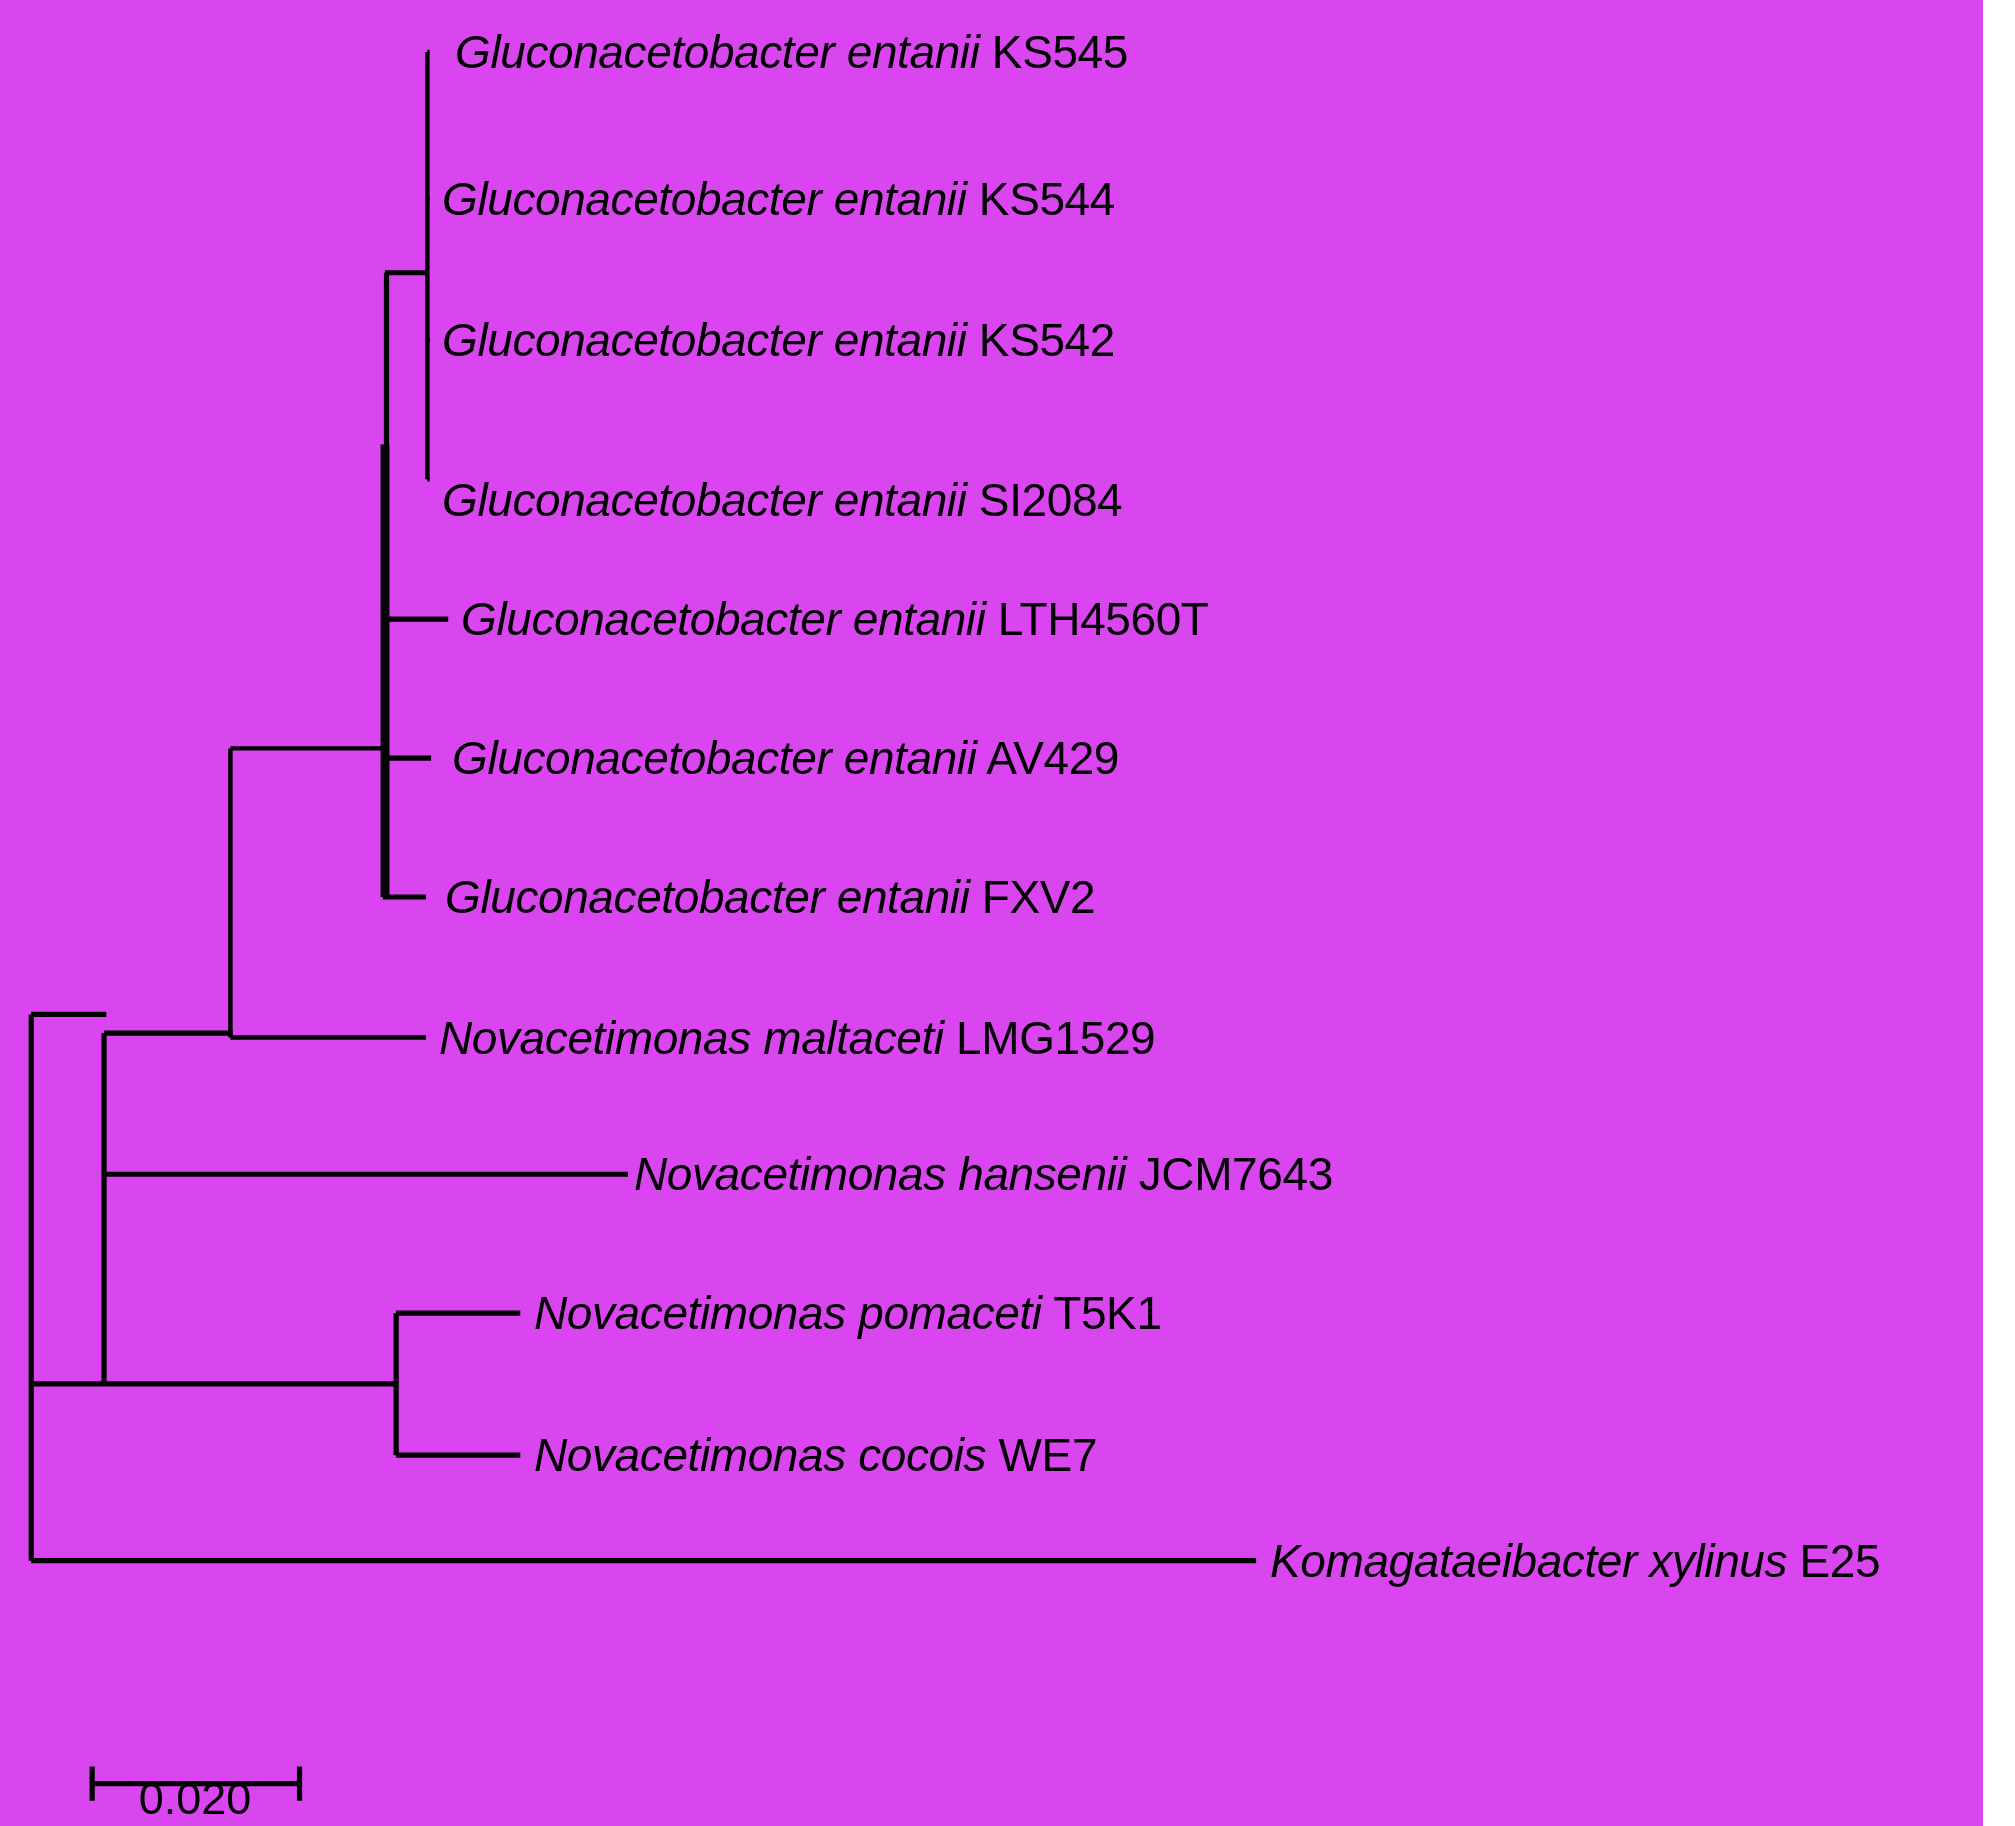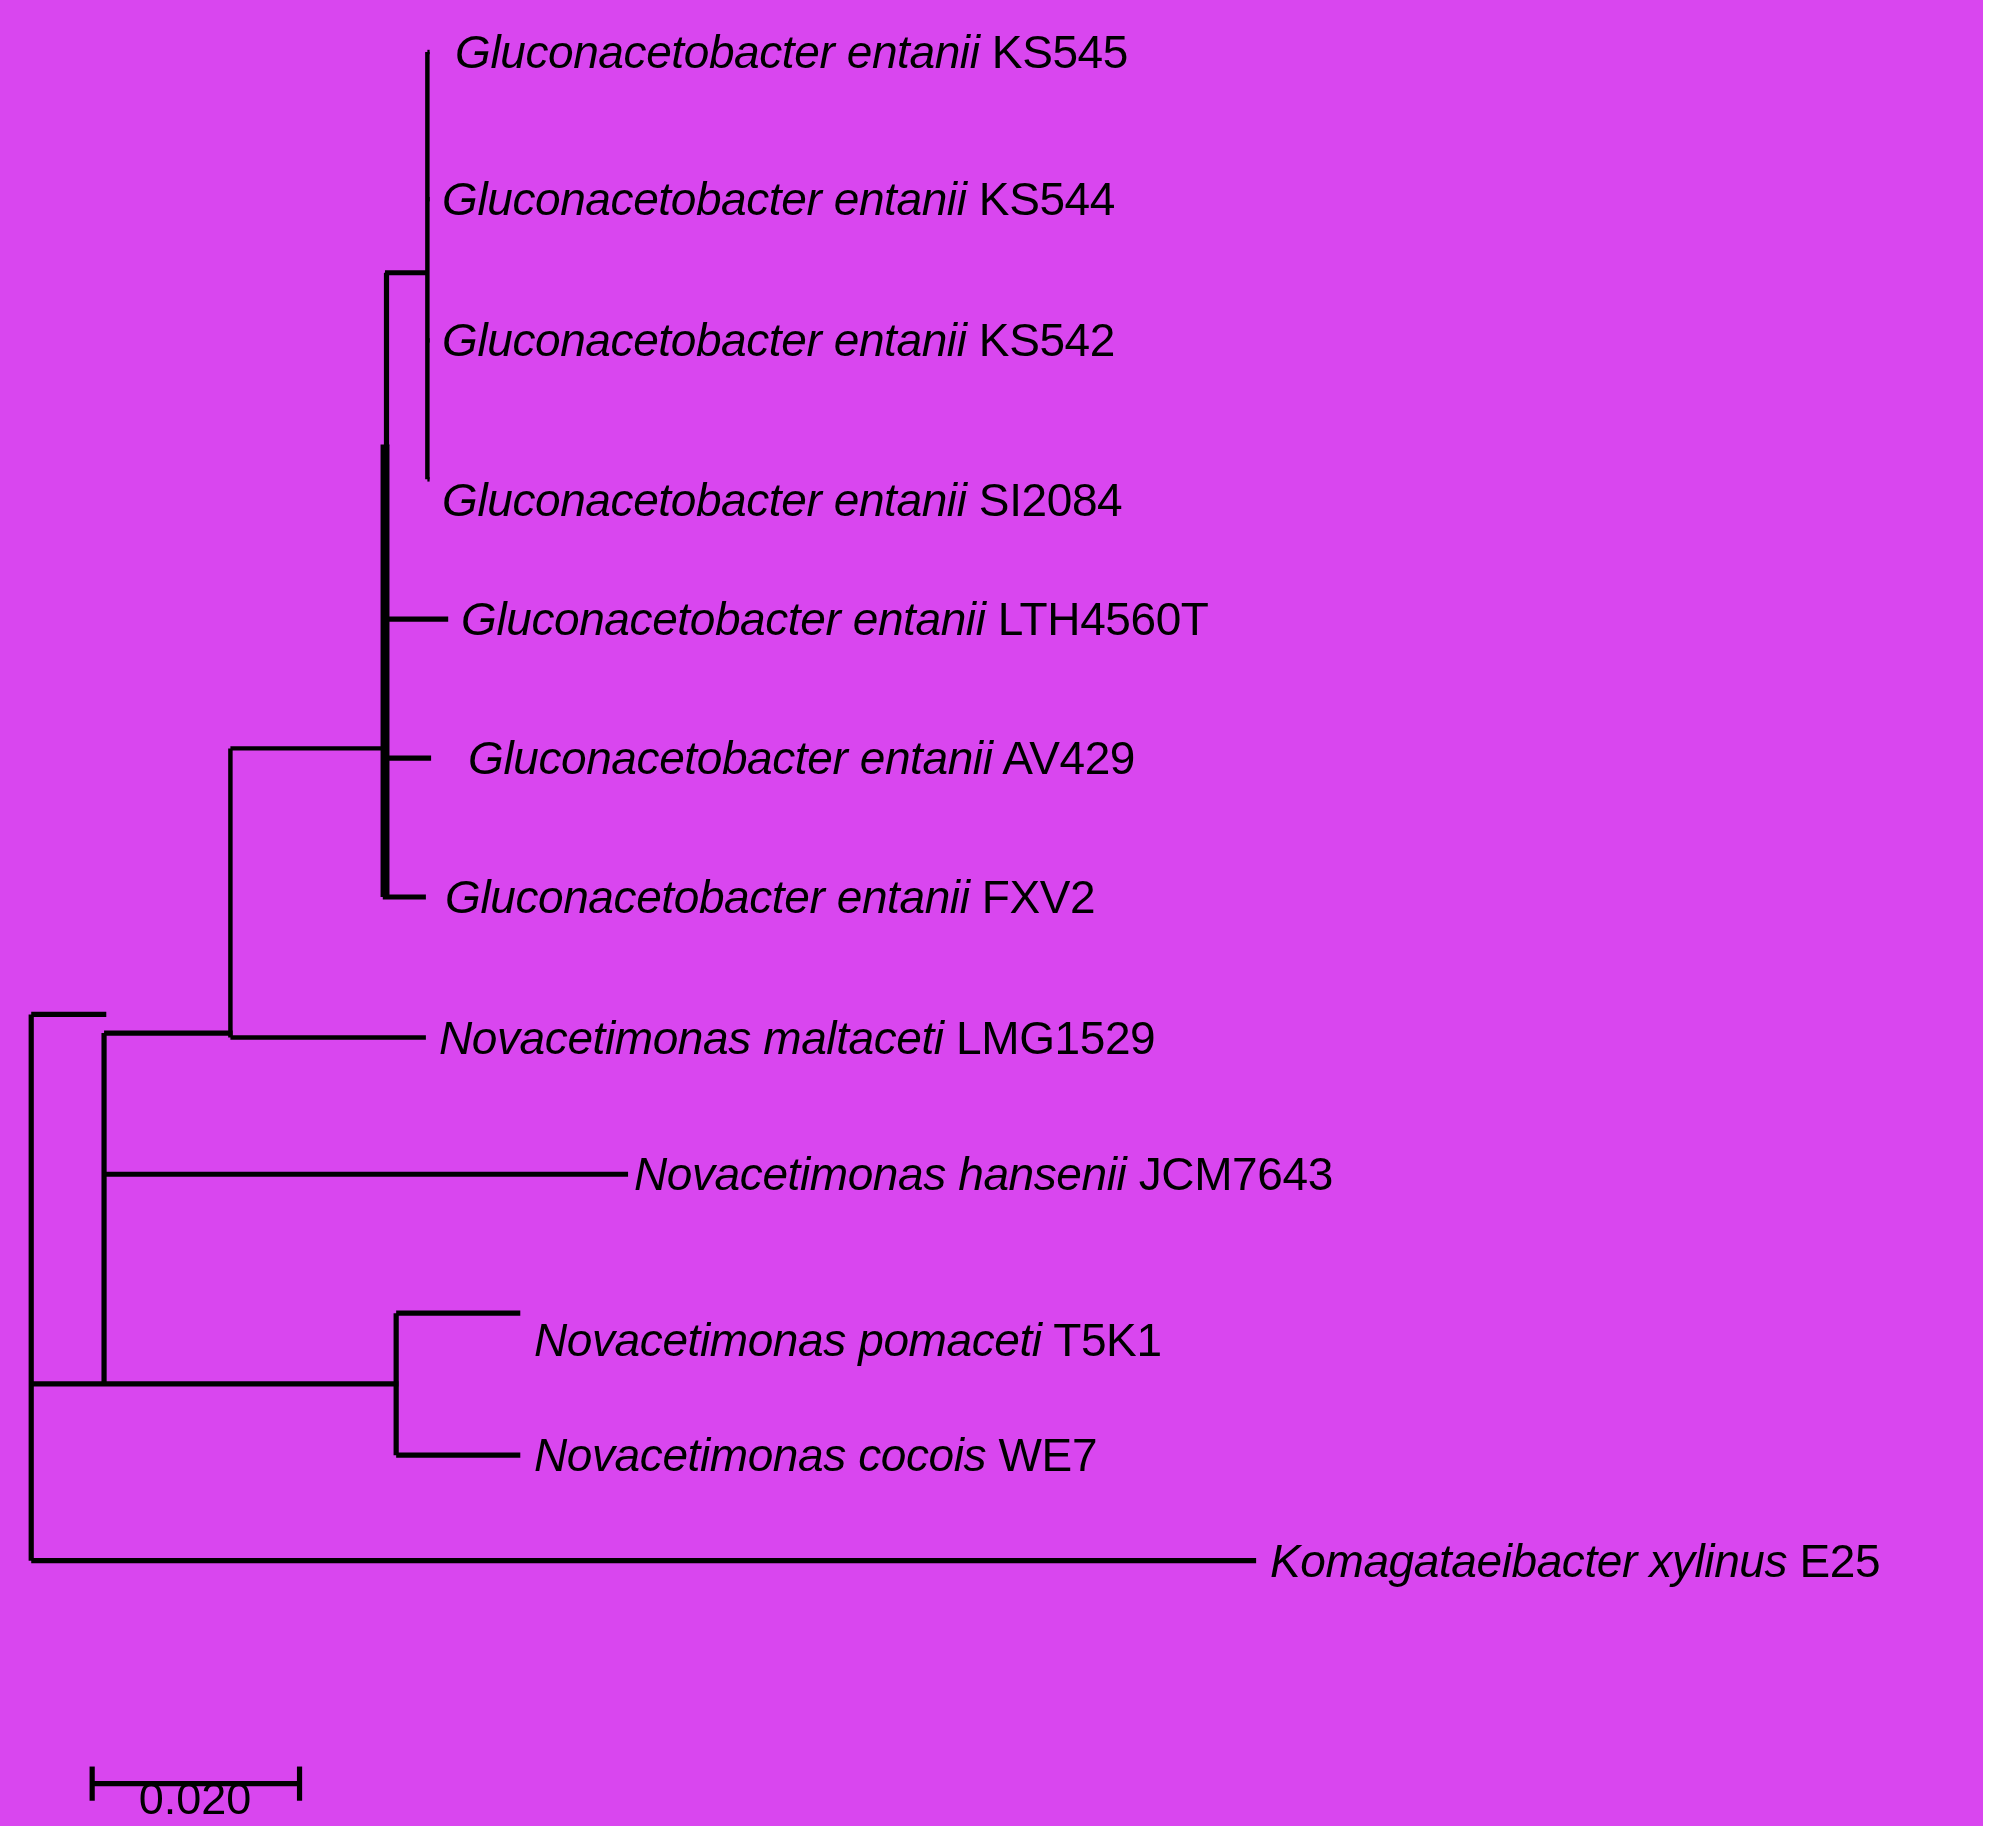--- a/index.html
+++ b/index.html
@@ -111,37 +111,37 @@
   </div>
 
   <div class="taxon-label" style="left:442px; top:479px;margin-top:21px;">
     <span class="genus-species">Gluconacetobacter entanii</span><span class="strain"> SI2084</span>
   </div>
 
   <div class="taxon-label" style="left:461px; top:619px;">
     <span class="genus-species">Gluconacetobacter entanii</span><span class="strain"> LTH4560T</span>
   </div>
 
-  <div class="taxon-label" style="left:468px; top:758px;">
+  <div class="taxon-label" style="left:452px; top:758px;">
     <span class="genus-species">Gluconacetobacter entanii</span><span class="strain"> AV429</span>
   </div>
 
   <div class="taxon-label" style="left:445px; top:897px;">
     <span class="genus-species">Gluconacetobacter entanii</span><span class="strain"> FXV2</span>
   </div>
 
   <div class="taxon-label" style="left:439px; top:1038px;">
     <span class="genus-species">Novacetimonas maltaceti</span><span class="strain"> LMG1529</span>
   </div>
 
   <div class="taxon-label" style="left:634px; top:1174px;">
     <span class="genus-species">Novacetimonas hansenii</span><span class="strain"> JCM7643</span>
   </div>
 
-  <div class="taxon-label" style="left:534px; top:1313px;margin-top:27px;">
+  <div class="taxon-label" style="left:534px; top:1313px;">
     <span class="genus-species">Novacetimonas pomaceti</span><span class="strain"> T5K1</span>
   </div>
 
   <div class="taxon-label" style="left:534px; top:1455px;">
     <span class="genus-species">Novacetimonas cocois</span><span class="strain"> WE7</span>
   </div>
 
   <div class="taxon-label" style="left:1270px; top:1561px;">
     <span class="genus-species">Komagataeibacter xylinus</span><span class="strain"> E25</span>
   </div>

